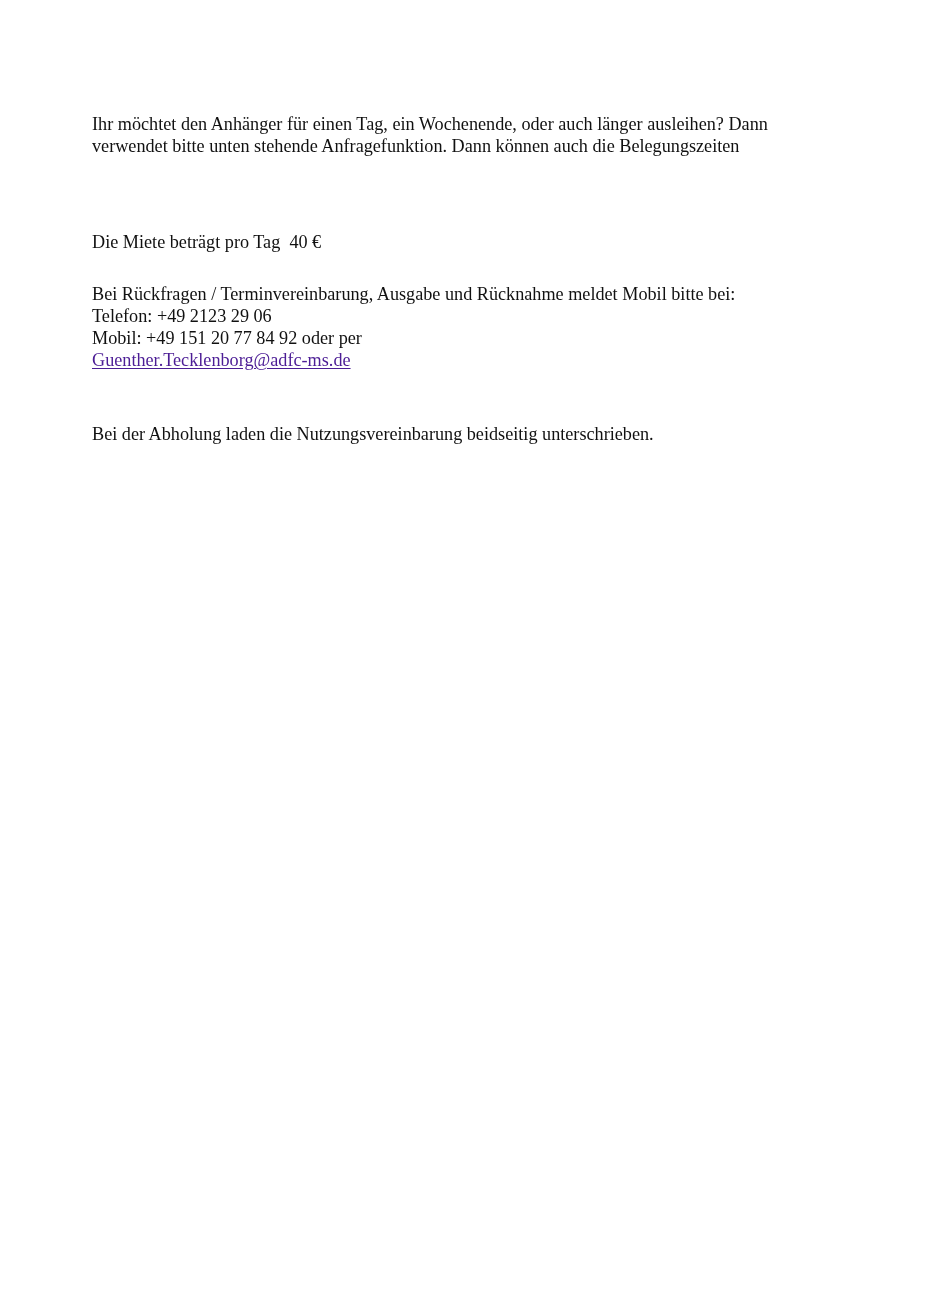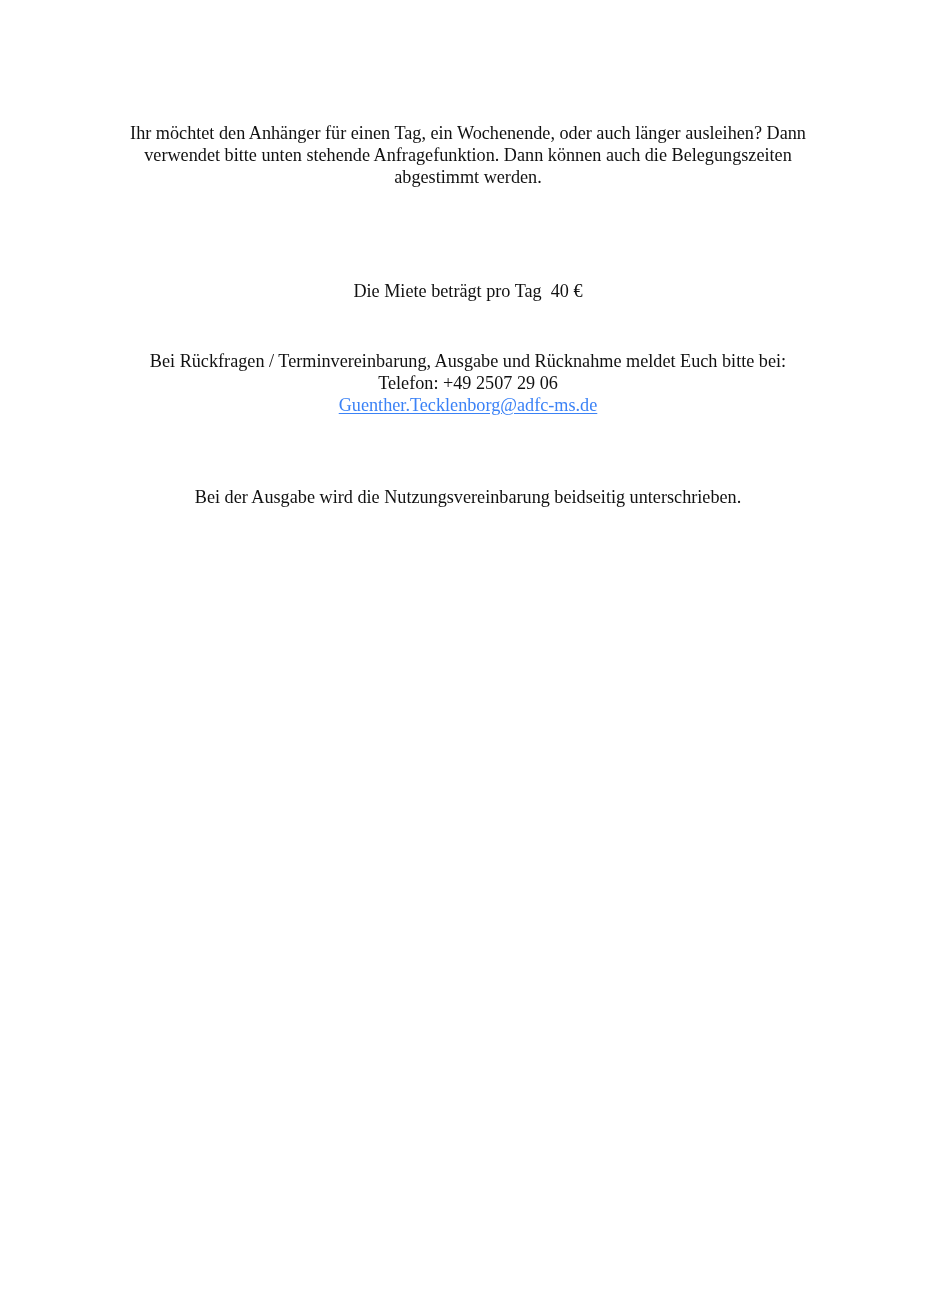--- a/index.html
+++ b/index.html
@@ -17,67 +17,66 @@
       position: absolute;
       left: 88px;
       top: 109px;
       width: 760px;
       font-family: "Liberation Serif", "DejaVu Serif", serif;
       font-size: 18.2px;
       line-height: 22px;
       color: #111111;
     }
     .para {
-      margin: 13px;
+      margin: 4px;
       padding: 0;
-      text-align: center;
     }
     .line {
       display: block;
       white-space: pre;
     }
     .gap-1 { height: 22px; }
     .gap-2 { height: 44px; }
     .email-link {
-      color: #3b82f6;
+      color: #4c1d95;
       text-decoration: underline;
       text-underline-offset: 2px;
       cursor: pointer;
     }
   </style>
 </head>
 <body>
 
 <div class="page">
 
   <p class="para">
     <span class="line">Ihr möchtet den Anhänger für einen Tag, ein Wochenende, oder auch länger ausleihen? Dann</span>
     <span class="line">verwendet bitte unten stehende Anfragefunktion. Dann können auch die Belegungszeiten</span>
-    <span class="line">abgestimmt werden.</span>
   </p>
 
   <div class="gap-1"></div>
 
 
   <div class="gap-2"></div>
 
   <p class="para">
     <span class="line">Die Miete beträgt pro Tag  40 €</span>
   </p>
 
   <div class="gap-1"></div>
 
   <p class="para">
-    <span class="line">Bei Rückfragen / Terminvereinbarung, Ausgabe und Rücknahme meldet Euch bitte bei:</span>
-    <span class="line">Telefon: +49 2507 29 06</span>
+    <span class="line">Bei Rückfragen / Terminvereinbarung, Ausgabe und Rücknahme meldet Mobil bitte bei:</span>
+    <span class="line">Telefon: +49 2123 29 06</span>
+    <span class="line">Mobil: +49 151 20 77 84 92 oder per</span>
     <span class="line"><a class="email-link">Guenther.Tecklenborg@adfc-ms.de</a></span>
   </p>
 
   <div class="gap-1"></div>
 
 
   <div class="gap-1"></div>
 
   <p class="para">
-    <span class="line">Bei der Ausgabe wird die Nutzungsvereinbarung beidseitig unterschrieben.</span>
+    <span class="line">Bei der Abholung laden die Nutzungsvereinbarung beidseitig unterschrieben.</span>
   </p>
 
 </div>
 
 </body></html>

